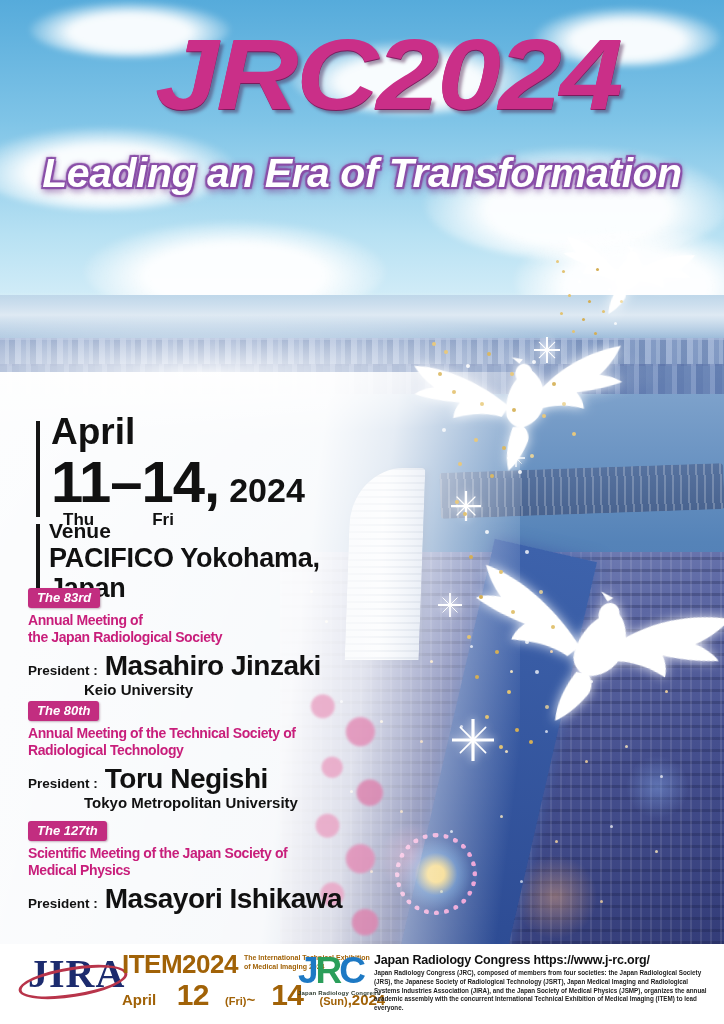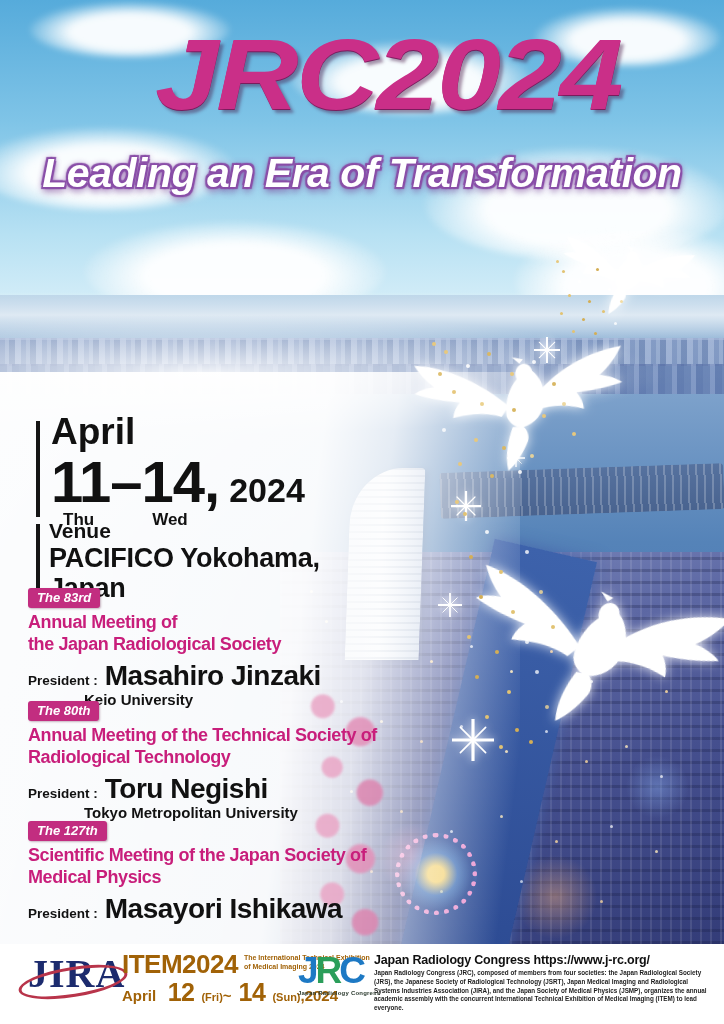--- a/index.html
+++ b/index.html
@@ -132,39 +132,39 @@
   .venue-block .vbar{height:74px;top:6px;}
   .venue-inner{padding-left:13px;}
   .venue-label{font-size:21px;font-weight:700;line-height:1.2;}
   .venue-line{font-size:27px;font-weight:700;line-height:1.12;letter-spacing:-0.3px;}
 
   
   .meeting{position:absolute;left:28px;width:350px;}
   .m1{top:588px;} .m2{top:701px;} .m3{top:821px;}
   .badge{display:inline-block;background:#c22d80;color:#fff;font-style:italic;font-weight:700;
          font-size:13px;padding:2px 9px 3px;border-radius:3px;box-shadow:1px 1px 2px rgba(80,10,50,.3);}
-  .m-title{color:#c81e7b;font-size:18px;font-weight:700;line-height:1.22;margin-top:4px;
+  .m-title{color:#c81e7b;font-size:14px;font-weight:700;line-height:1.22;margin-top:4px;
            letter-spacing:-0.4px;white-space:nowrap;}
   .pres-row{display:flex;align-items:baseline;margin-top:4px;color:#111;}
   .pres-label{font-size:13.5px;font-weight:700;}
   .pres-name{font-size:28px;font-weight:700;letter-spacing:-0.5px;margin-left:7px;}
   .affiliation{font-size:15px;font-weight:700;color:#111;margin-left:56px;line-height:1.1;}
 
   
   .footer{position:absolute;left:0;top:944px;width:724px;height:80px;background:#ffffff;}
   .jira{position:absolute;left:28px;top:10px;font-family:"Liberation Serif",serif;font-size:40px;
         font-weight:700;color:#1c2b6e;letter-spacing:1px;line-height:1;}
   .jira-ellipse{position:absolute;left:-10px;top:13px;width:104px;height:24px;border:3px solid #b8344a;
         border-radius:50%;transform:rotate(-9deg);}
   .item{position:absolute;left:122px;top:7px;color:#a16207;}
   .item-row1{display:flex;align-items:flex-start;}
   .item-title{font-size:26px;font-weight:700;letter-spacing:-0.5px;line-height:1;}
   .item-sub{margin-left:6px;margin-top:2px;font-size:7px;font-weight:700;line-height:1.3;}
   .item-row2{display:flex;align-items:baseline;margin-top:1px;font-weight:700;}
-  .d-sm{font-size:15px;} .d-lg{font-size:25px;letter-spacing:-0.5px;margin:0 7px;} .d-xs{font-size:11px;}
+  .d-sm{font-size:15px;} .d-lg{font-size:30px;letter-spacing:-0.5px;margin:0 16px;} .d-xs{font-size:11px;}
   .jrc-logo{position:absolute;left:298px;top:8px;line-height:1;}
   .jrc-logo .l{font-size:37px;font-weight:700;letter-spacing:-3px;}
   .jrc-j,.jrc-c{color:#1d79c4;} .jrc-r{color:#2b9e5a;}
   .jrc-caption{font-size:6px;font-weight:700;color:#2b3a2e;margin-top:1px;letter-spacing:0.2px;}
   .jrc-text{position:absolute;left:374px;top:9px;width:338px;color:#101010;}
   .jrc-heading{font-size:12.5px;font-weight:700;letter-spacing:-0.2px;}
   .jrc-desc{font-size:6.3px;font-weight:700;line-height:1.4;margin-top:2px;color:#1c1c1c;}
 </style>
 </head>
 <body>
@@ -246,21 +246,21 @@
   <div class="date-block">
     <div class="vbar"></div>
     <div class="date-inner">
       <div class="month">April</div>
       <div class="days-row">
         <span class="days">11–14,</span>
         <span class="year">2024</span>
       </div>
       <div class="dow-row">
         <span class="dow-start">Thu</span>
-        <span class="dow-end">Wed</span>
+        <span class="dow-end">Fri</span>
       </div>
     </div>
   </div>
 
   <div class="venue-block">
     <div class="vbar"></div>
     <div class="venue-inner">
       <div class="venue-label">Venue</div>
       <div class="venue-line">PACIFICO Yokohama,</div>
       <div class="venue-line">Japan</div>

